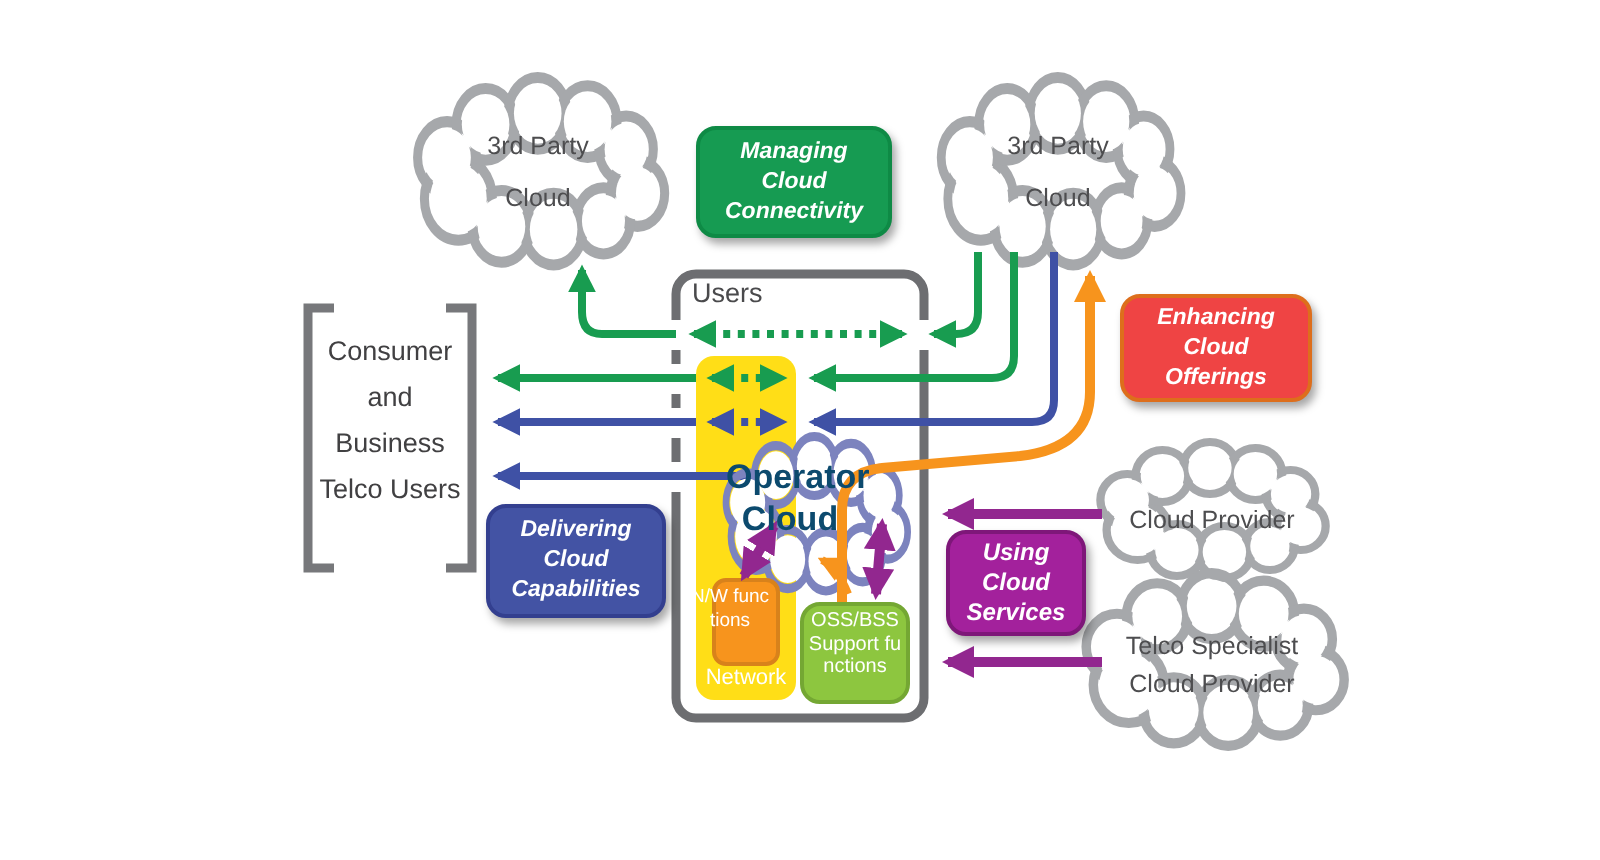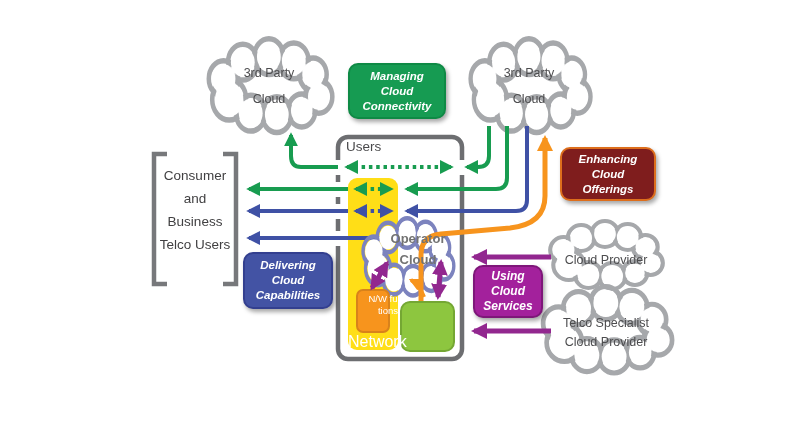--- a/index.html
+++ b/index.html
@@ -13,28 +13,28 @@
   .cloud-label{font-size:12.5px;line-height:26px;color:#4D4D4F;}
   .cloud-label.small{line-height:19px;}
   .activity{
     position:absolute;display:flex;align-items:center;justify-content:flex-end;
     border-radius:10px;color:#fff;font-weight:bold;font-style:italic;
     font-size:11.5px;line-height:15px;text-align:center;
     box-shadow:2px 3px 4px rgba(0,0,0,0.35);
     padding:2px 4px;box-sizing:border-box;
   }
   #box-managing{left:348px;top:63px;width:98px;height:56px;background:#169B52;border:2px solid #0E8A45;}
-  #box-enhancing{left:560px;top:147px;width:96px;height:54px;background:#7f1d1d;border:2px solid #DD6E1C;}
+  #box-enhancing{left:560px;top:147px;width:96px;height:54px;background:#ef4444;border:2px solid #DD6E1C;}
   #box-delivering{left:243px;top:252px;width:90px;height:57px;background:#4353A4;border:2px solid #333F8F;}
   #box-using{left:473px;top:265px;width:70px;height:53px;background:#A3219C;border:2px solid #7E1779;font-size:12px;}
   #telco-label{left:346px;top:139px;font-size:13.5px;color:#4A4A4C;text-align:left;}
   #users-label{left:159px;top:164px;width:72px;font-size:13.5px;line-height:23px;}
-  #operator-label{left:386px;top:228px;width:64px;font-size:13px;line-height:21px;font-weight:bold;color:#737373;}
-  #network-label{left:348px;top:333px;width:50px;font-size:16px;color:#fff;}
-  #nw-label{left:368px;top:293px;width:40px;font-size:9.5px;line-height:12px;color:#fff;word-break:break-all;}
+  #operator-label{left:363px;top:228px;width:64px;font-size:17px;line-height:21px;font-weight:bold;color:#0c4a6e;}
+  #network-label{left:348px;top:333px;width:50px;font-size:11px;color:#fff;}
+  #nw-label{left:345px;top:293px;width:40px;font-size:9.5px;line-height:12px;color:#fff;word-break:break-all;}
   #oss-label{left:403px;top:305px;width:49px;font-size:10px;line-height:11.5px;color:#fff;word-break:break-all;}
   #cloud-label-left{left:233px;top:60px;width:72px;}
   #cloud-label-right{left:493px;top:60px;width:72px;}
   #cloud-label-provider{left:554px;top:247px;width:104px;}
   #cloud-label-specialist{left:556px;top:314px;width:100px;}
 </style>
 </head>
 <body>
 
 <div id="stage">
@@ -143,20 +143,21 @@
 
   <div class="txt cloud-label" id="cloud-label-left">3rd Party Cloud</div>
   <div class="txt cloud-label" id="cloud-label-right">3rd Party Cloud</div>
   <div class="txt cloud-label small" id="cloud-label-specialist">Telco Specialist Cloud Provider</div>
   <div class="txt cloud-label" id="cloud-label-provider">Cloud Provider</div>
   <div class="txt" id="operator-label">Operator Cloud</div>
 
   <div class="txt" id="telco-label">Users</div>
   <div class="txt" id="network-label">Network</div>
   <div class="txt" id="nw-label">N/W functions</div>
+  <div class="txt" id="oss-label">OSS/BSSSupport functions</div>
 
   <div class="txt" id="users-label">Consumer and Business Telco Users</div>
 
   <div class="activity" id="box-managing">
     <span>Managing Cloud Connectivity</span>
   </div>
   <div class="activity" id="box-enhancing">
     <span>Enhancing Cloud Offerings</span>
   </div>
   <div class="activity" id="box-delivering">

